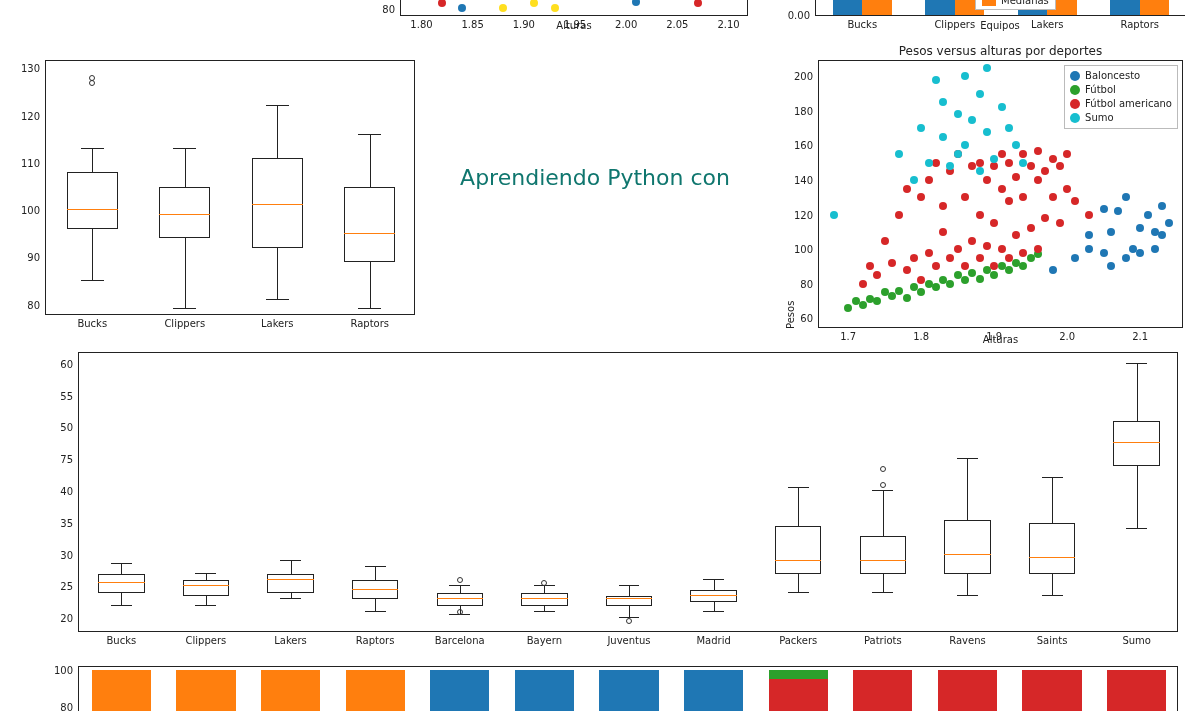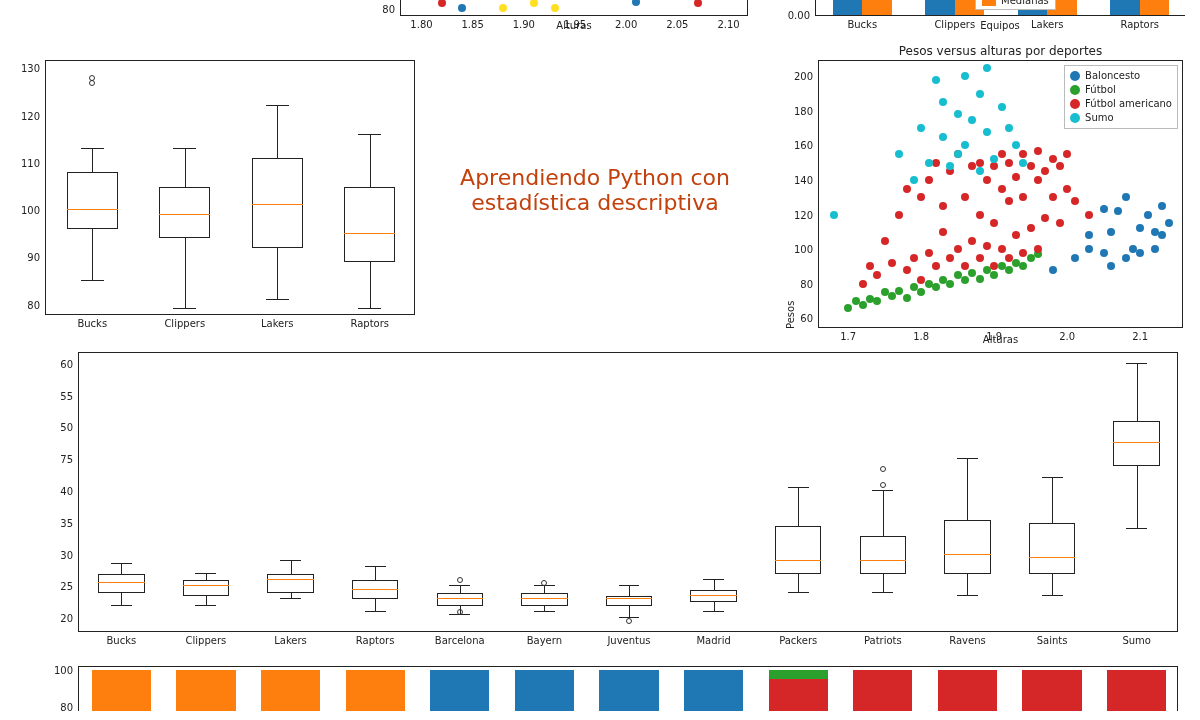--- a/index.html
+++ b/index.html
@@ -15,21 +15,21 @@
   .dot{position:absolute;border-radius:50%;transform:translate(-50%,50%);}
   .box{position:absolute;border:1px solid #222;background:#fff;box-sizing:border-box;}
   .median{position:absolute;height:0;border-top:1px solid #ff7f0e;}
   .whisk{position:absolute;width:0;border-left:1px solid #222;}
   .cap{position:absolute;height:0;border-top:1px solid #222;}
   .flier{position:absolute;width:6px;height:6px;border:1px solid #333;border-radius:50%;transform:translate(-50%,50%);box-sizing:border-box;}
   .bar{position:absolute;bottom:0;}
   .legend{position:absolute;border:1px solid #bbb;background:#fff;font-size:10px;padding:3px 5px;}
   .legend .row{display:flex;align-items:center;gap:5px;line-height:14px;}
   .legend .sw{width:10px;height:10px;border-radius:50%;}
-  .centerText{position:absolute;text-align:center;font-size:22px;color:#c2410c;}
+  .centerText{position:absolute;text-align:center;font-size:22px;color:#0f766e;}
 </style>
 </head>
 <body>
 <div class="canvas" id="canvas">
 
 <div class="plot" id="top-scatter" style="left: 400px; top: -2px; width: 348px;">
       <div class="frame" style="width:348px;height:18px;border-top:none;">
         <span class="tick x" style="left:20.47058823529413px;">1.80</span>
         <span class="tick x" style="left:71.64705882352946px;">1.85</span>
         <span class="tick x" style="left:122.82352941176455px;">1.90</span>
@@ -412,16 +412,15 @@
         <span class="bar" style="left:858.8461538461538px;width:59.230769230769226px;height:31.875px;background:#2ca02c;"></span>
         <span class="bar" style="left:858.8461538461538px;width:59.230769230769226px;height:41.25px;background:#d62728;"></span>
         <span class="bar" style="left:943.4615384615385px;width:59.230769230769226px;height:37.5px;background:#2ca02c;"></span>
         <span class="bar" style="left:943.4615384615385px;width:59.230769230769226px;height:41.25px;background:#d62728;"></span>
         <span class="bar" style="left:1028.076923076923px;width:59.230769230769226px;height:41.25px;background:#d62728;"></span>
       </div>
     </div>
 
 <div class="centerText" style="left:430px;top:165px;width:330px;">
   <span>Aprendiendo Python con</span><br>
-  <span>estadística descriptiva</span>
 </div>
 
 </div>
 
 </body></html>

